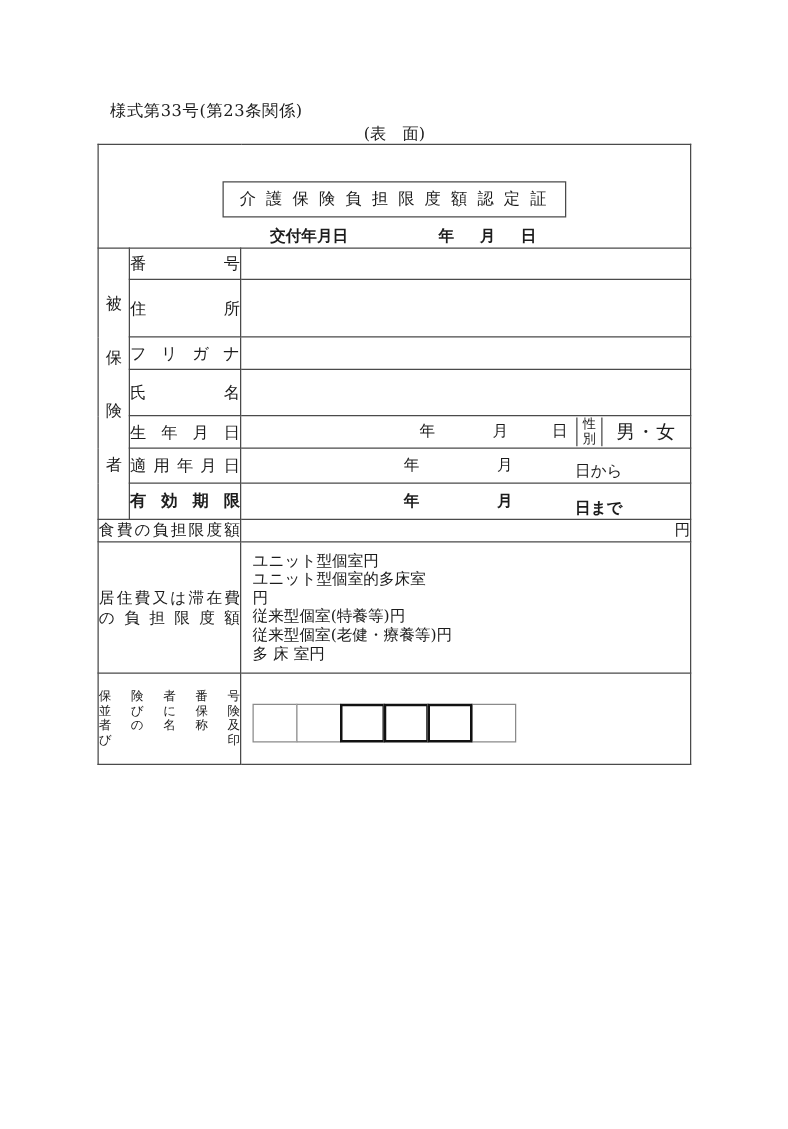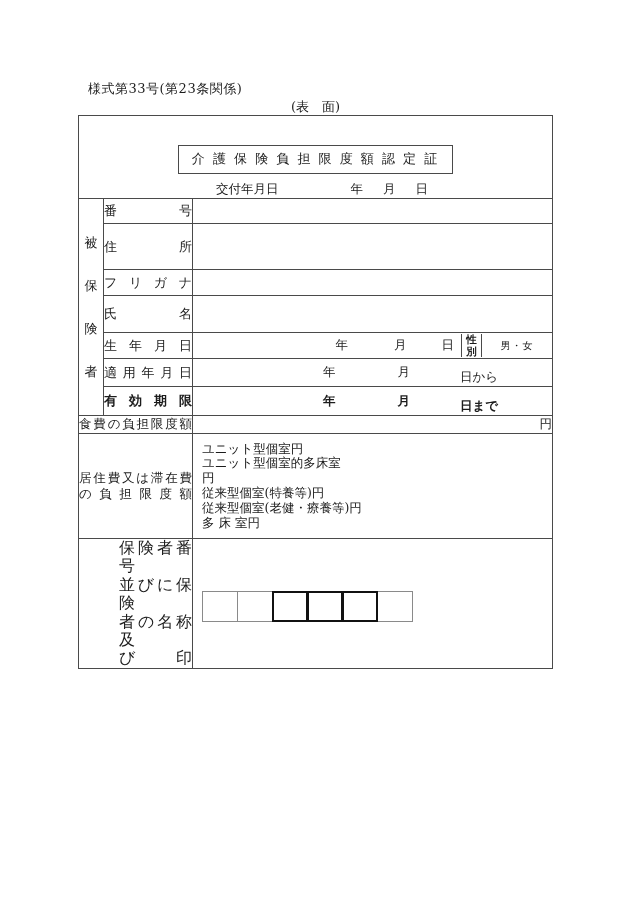--- a/index.html
+++ b/index.html
@@ -37,21 +37,21 @@
   td.header-cell { height: 68px; vertical-align: top; }
   .title-wrap { display: flex; justify-content: center; margin-top: 29px; }
   .title-box {
     border: 1px solid #4a4a4a;
     padding: 4px 13px 5px 13px;
     font-size: 13px; letter-spacing: 2px;
     white-space: nowrap;
   }
   .issue-line {
     margin-top: 7px; padding-left: 137px;
-    font-size: 12.5px; white-space: nowrap;
+    font-size: 12.5px; white-space: nowrap; font-weight: bold;
   }
   .issue-line .u-year  { margin-left: 68px; }
   .issue-line .u-month { margin-left: 16px; }
   .issue-line .u-day   { margin-left: 16px; }
 
   
   td.v-label-cell { text-align: center; }
   .v-label {
     display: flex; flex-direction: column; align-items: center;
     justify-content: center; gap: 25px;
@@ -77,30 +77,30 @@
   .birth-date {
     flex: 1; display: flex; align-items: center; justify-content: flex-end;
     font-size: 12.5px; white-space: nowrap;
   }
   .birth-date .bd-year  { margin-right: 46px; }
   .birth-date .bd-month { margin-right: 35px; }
   .birth-date .bd-day   { margin-right: 7px; }
   .sex-label {
     width: 21px; flex: 0 0 21px;
     border-left: 1px solid #4a4a4a; border-right: 1px solid #4a4a4a;
-    display: flex; align-items: center; justify-content: center; font-weight: bold;
+    display: flex; align-items: center; justify-content: center;
   }
   .sex-label .stack {
     width: 12px; font-size: 10.5px; line-height: 1.1;
     word-break: break-all; text-align: center;
   }
   .sex-value {
     width: 70px; flex: 0 0 70px;
     display: flex; align-items: center; justify-content: center;
-    font-size: 10px; letter-spacing: 1px;
+    font-size: 15px; letter-spacing: 1px;
   }
 
   
   .period-line { display: flex; align-items: center; height: 100%; font-size: 12.5px; white-space: nowrap; }
   .period-line .p-year   { margin-left: 130px; }
   .period-line .p-month  { margin-left: 62px; }
   .period-line .p-suffix { margin-left: 50px; margin-top: 10px; }
 
   
   .r-meal { height: 18px; padding-left: 33px; }
@@ -118,21 +118,21 @@
   .res-label-line { text-align: justify; text-align-last: justify; font-size: 12.5px; line-height: 1.25; }
   .res-lines { padding: 5px 15px 5px 9px; }
   .res-line {
     display: flex; justify-content: flex-start;
     font-size: 12.5px; line-height: 14.8px; white-space: nowrap;
   }
 
   
   .r-insurer { height: 73px; vertical-align: top; }
   td.insurer-label-cell { padding: 6px 5px; vertical-align: top; }
-  .insurer-line { text-align: justify; text-align-last: justify; font-size: 16px; line-height: 1.15; margin-left: 40px; }
+  .insurer-line { text-align: justify; text-align-last: justify; font-size: 10px; line-height: 1.15; }
   td.insurer-val { vertical-align: top; }
   .box-row { display: flex; margin: 6px 0 0 9px; }
   .num-box {
     width: 36px; height: 31px; background: #fff;
     border: 1px solid #8a8a8a; margin-left: -1px;
   }
   .num-box:first-child { margin-left: 0; }
   .num-box.bold { border: 2px solid #111; position: relative; z-index: 1; }
 </style>
 </head>

